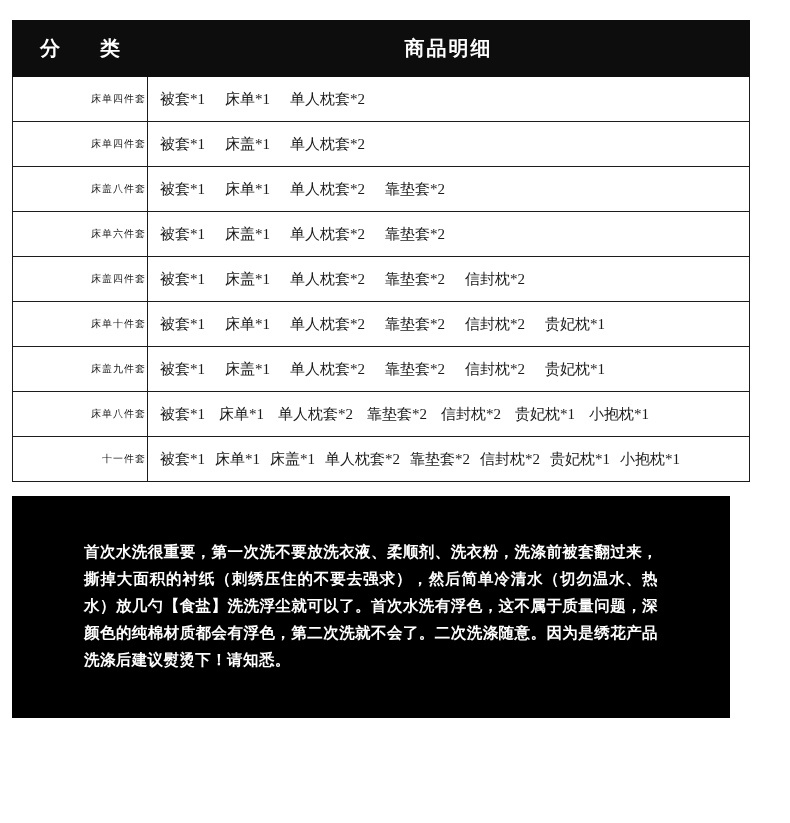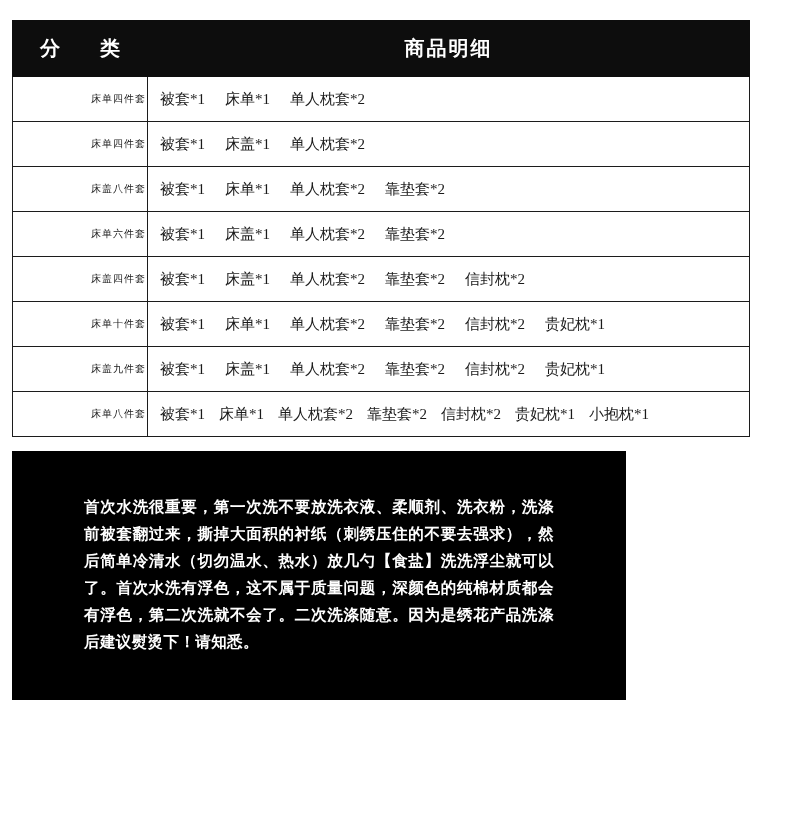--- a/index.html
+++ b/index.html
@@ -70,21 +70,21 @@
     font-size: 15px;
   }
   
   .items .item + .item { margin-left: 20px; text-align: center; }
   .items.tight .item + .item { margin-left: 14px; }
   .items.tighter .item + .item { margin-left: 10px; }
 
   
   .note-block {
     margin-top: 14px;
-    width: 614px;
+    width: 718px;
     background: #000000;
     color: #ffffff;
     box-sizing: border-box;
     padding: 26px 72px 30px 72px;
   }
   .note-text {
     font-size: 15.5px;
     line-height: 27px;
     text-align: justify;
     letter-spacing: 0.4px;
@@ -191,20 +191,35 @@
               <span class="item">被套*1</span>
               <span class="item">床单*1</span>
               <span class="item">单人枕套*2</span>
               <span class="item">靠垫套*2</span>
               <span class="item">信封枕*2</span>
               <span class="item">贵妃枕*1</span>
               <span class="item">小抱枕*1</span>
             </div>
           </td>
         </tr>
+        <tr>
+          <td class="cat">十一件套</td>
+          <td class="detail">
+            <div class="items tighter">
+              <span class="item">被套*1</span>
+              <span class="item">床单*1</span>
+              <span class="item">床盖*1</span>
+              <span class="item">单人枕套*2</span>
+              <span class="item">靠垫套*2</span>
+              <span class="item">信封枕*2</span>
+              <span class="item">贵妃枕*1</span>
+              <span class="item">小抱枕*1</span>
+            </div>
+          </td>
+        </tr>
       </tbody>
   </table>
 
   <div class="note-block">
     <p class="note-text">首次水洗很重要，第一次洗不要放洗衣液、柔顺剂、洗衣粉，洗涤前被套翻过来，撕掉大面积的衬纸（刺绣压住的不要去强求），然后简单冷清水（切勿温水、热水）放几勺【食盐】洗洗浮尘就可以了。首次水洗有浮色，这不属于质量问题，深颜色的纯棉材质都会有浮色，第二次洗就不会了。二次洗涤随意。因为是绣花产品洗涤后建议熨烫下！请知悉。</p>
   </div>
 
 </div>
 
 </body></html>

